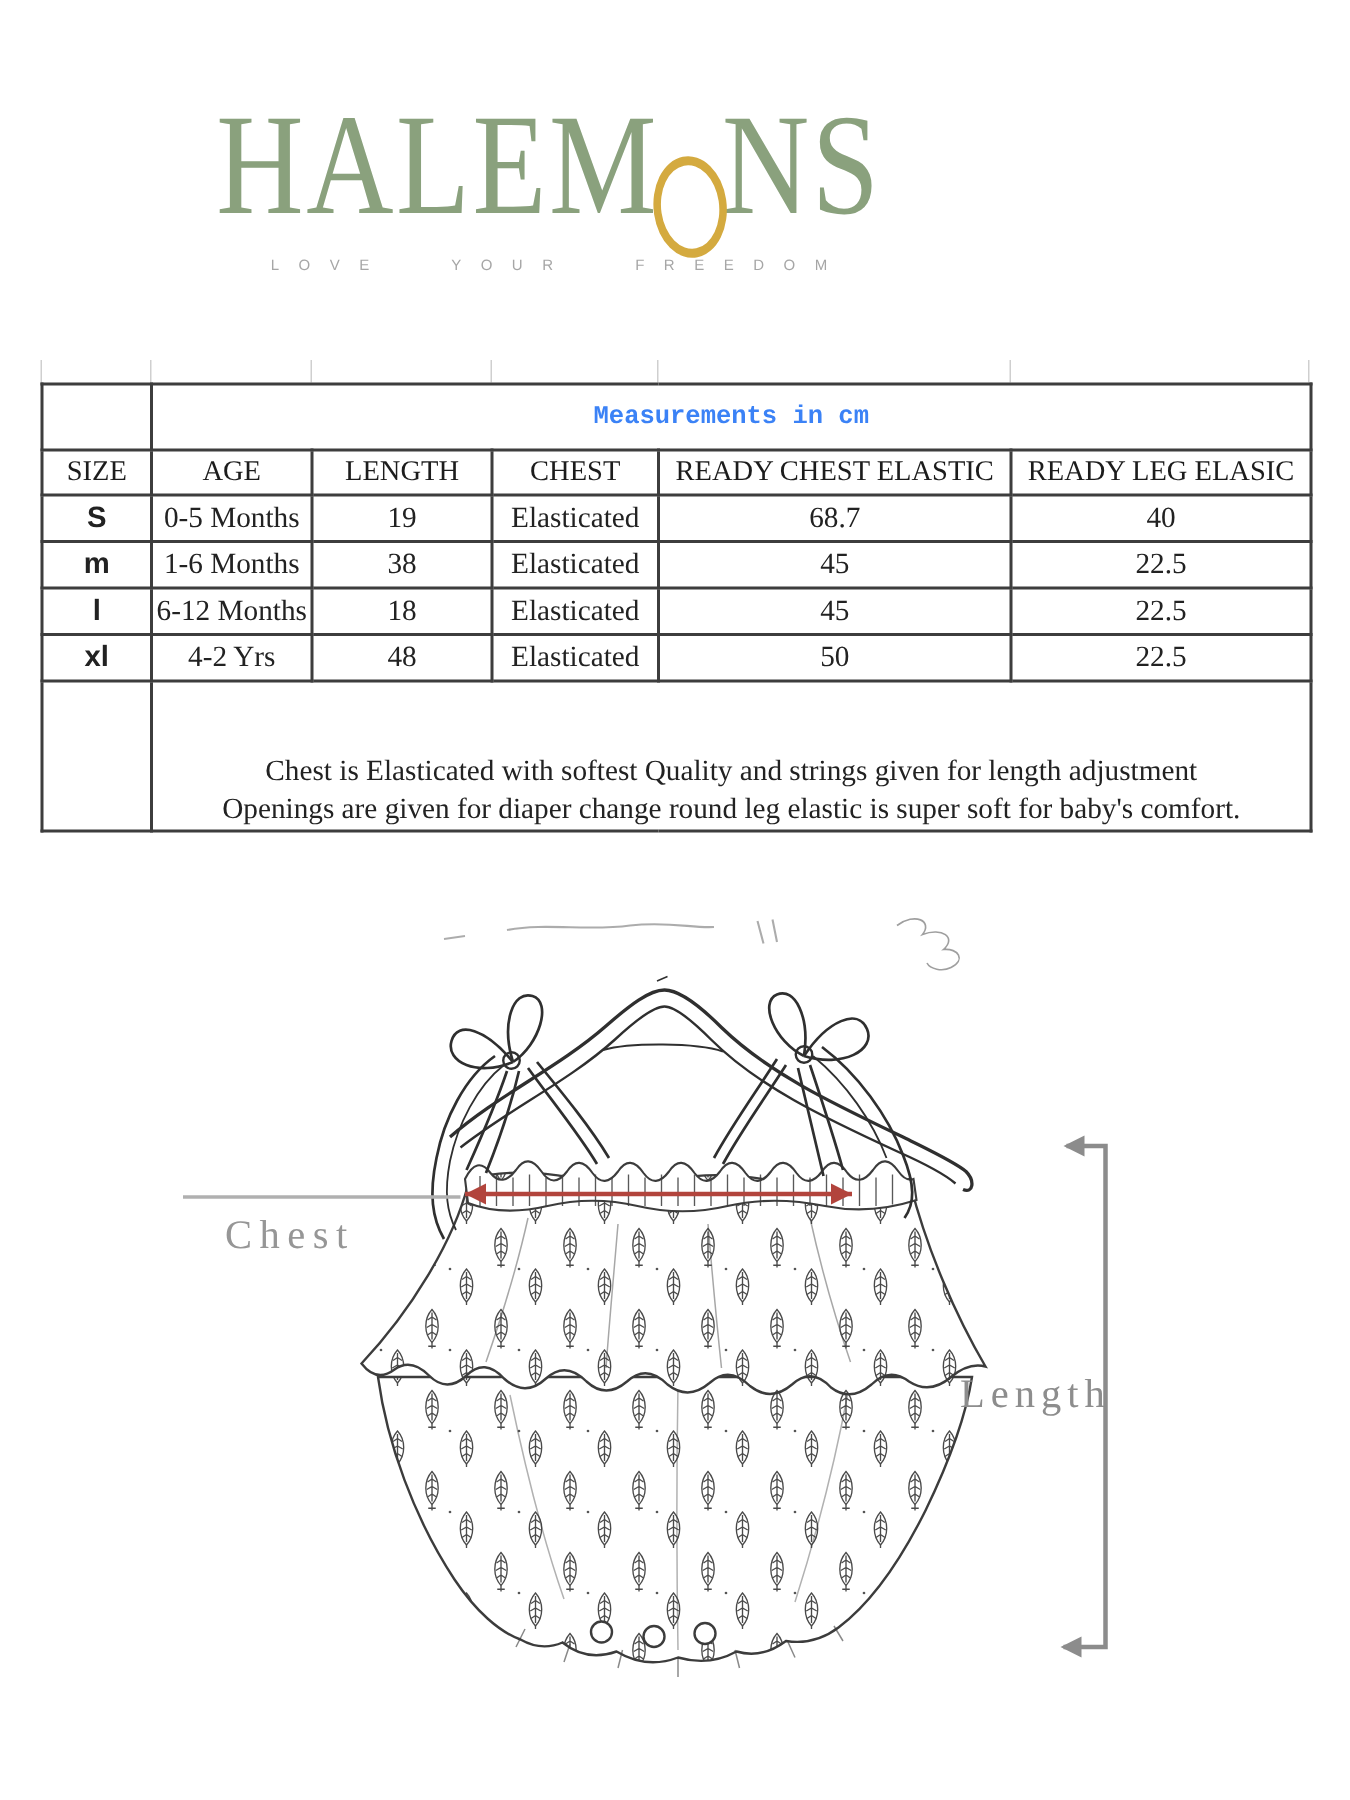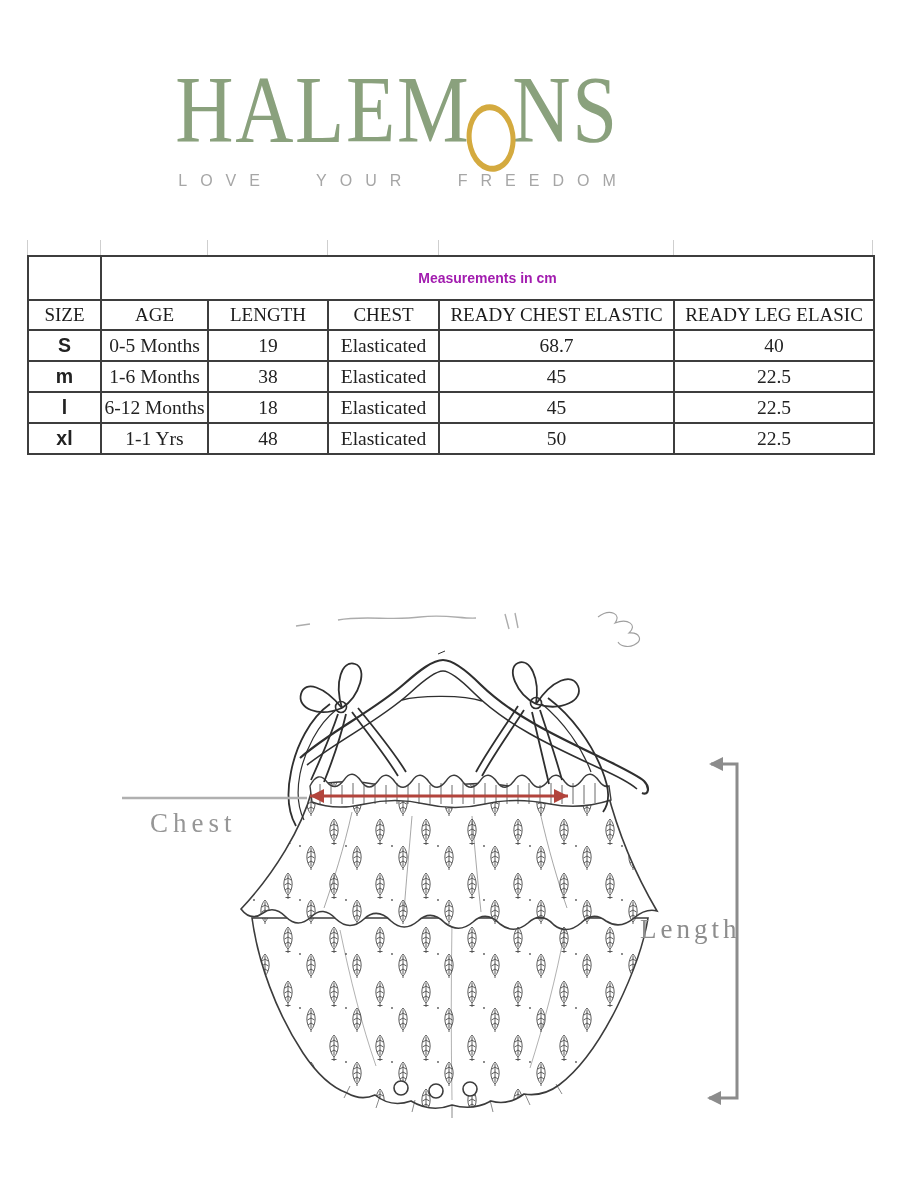--- a/index.html
+++ b/index.html
@@ -1,39 +1,39 @@
 <!DOCTYPE html>
 <html><head>
 <meta charset="utf-8">
 <style>
   html,body{margin:0;padding:0;background:#fff;}
   .page{position:relative;width:900px;height:1200px;background:#fff;overflow:hidden;
         font-family:"Liberation Serif",serif;color:#1c1c1c;}
 
   
-  .logo{position:absolute;top:62px;left:0;width:732px;text-align:center;margin-left:31px;}
+  .logo{position:absolute;top:62px;left:0;width:732px;text-align:center;}
   .logo-row{display:inline-flex;align-items:flex-end;justify-content:center;
             transform:scaleX(.84);transform-origin:center;}
   .logo-text{font-family:"Liberation Serif",serif;font-size:96px;line-height:1;
              font-weight:400;color:#8aa17d;letter-spacing:2px;white-space:pre;}
   .logo-o{display:inline-block;width:46px;height:56px;border:6px solid #d4aa3f;
           border-radius:50%;margin:0 -4px;position:relative;top:14px;
           transform:rotate(-10deg);}
-  .tagline{margin-top:14px;font-family:"Liberation Sans",sans-serif;font-size:16px;
+  .tagline{margin-top:14px;font-family:"Liberation Sans",sans-serif;font-size:10px;
            color:#a6a6a6;letter-spacing:13px;word-spacing:26px;padding-left:13px;}
 
   
   .stub{position:absolute;width:1px;background:#cfcfcf;height:16px;top:240px;}
   table.chart{position:absolute;left:27px;top:255px;width:846px;
               border-collapse:collapse;table-layout:fixed;background:#fff;}
   table.chart td,table.chart th{border:2px solid #3d3d3d;text-align:center;
               padding:0;overflow:hidden;}
   tr.title-row td{height:42px;}
-  .title-cell{font-family:Liberation Sans, sans-serif;font-weight:bold;
-              font-size:14px;color:#a21caf;}
+  .title-cell{font-family:Liberation Mono, monospace;font-weight:bold;
+              font-size:17px;color:#3b82f6;}
   tr.head-row th{height:28px;font-family:"Liberation Serif",serif;font-weight:normal;
               font-size:19px;color:#1c1c1c;}
   tr.data-row td{height:29px;font-size:19.5px;color:#222;}
   td.size-cell{font-family:"Liberation Sans",sans-serif;font-weight:bold;
               font-size:16.5px;color:#222;}
   tr.note-row td{height:98px;}
   .note-cell{vertical-align:bottom;}
   .note-cell div{font-size:19.5px;line-height:1.32;color:#222;}
   .note-cell{padding-bottom:8px;}
 
@@ -104,25 +104,32 @@
       <tr class="data-row">
         <td class="size-cell">l</td>
         <td>6-12 Months</td>
         <td>18</td>
         <td>Elasticated</td>
         <td>45</td>
         <td>22.5</td>
       </tr>
       <tr class="data-row">
         <td class="size-cell">xl</td>
-        <td>1-1 Yrs</td>
+        <td>4-2 Yrs</td>
         <td>48</td>
         <td>Elasticated</td>
         <td>50</td>
         <td>22.5</td>
+      </tr>
+      <tr class="note-row">
+        <td></td>
+        <td colspan="5" class="note-cell">
+          <div>Chest is Elasticated with softest Quality and strings given for length adjustment</div>
+          <div>Openings are given for diaper change round leg elastic is super soft for baby's comfort.</div>
+        </td>
       </tr>
     </tbody>
   </table>
 
   <svg class="sketch" viewBox="0 0 900 600">
     <defs>
       <g id="leafM" stroke="#4a4a4a" stroke-width=".9" fill="none">
         <path d="M0,11 C-5.5,5 -5.5,-5 0,-11 C5.5,-5 5.5,5 0,11 Z"></path>
         <path d="M0,9 L0,-9 M-3,-4 L0,-6 L3,-4 M-3.5,1 L0,-1 L3.5,1 M-3,6 L0,4 L3,6"></path>
         <path d="M0,11 L0,15 M-2.5,13.5 L2.5,13.5"></path>

